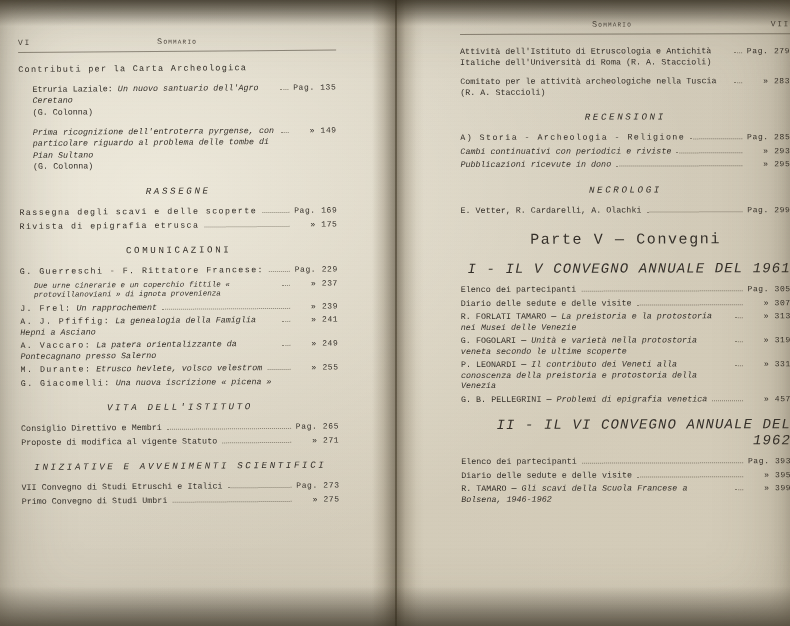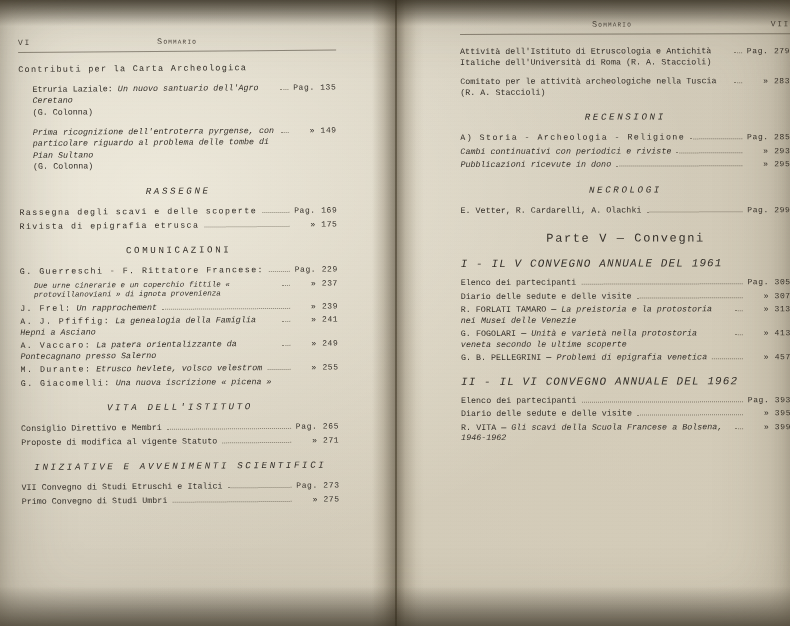--- a/index.html
+++ b/index.html
@@ -149,27 +149,27 @@
   .sechead {
     text-align: center;
     font-size: 9.2px;
     letter-spacing: 2.6px;
     margin: 14px 0 10px 0;
     font-style: italic;
   }
   .sechead.plain { font-style: normal; }
   .parthead {
     text-align: center;
-    font-size: 12px;
+    font-size: 15px;
     letter-spacing: 1.6px;
     margin: 16px 0 12px 0;
   }
   .subhead {
-    text-align: left;
-    font-size: 11px;
+    text-align: right;
+    font-size: 14px;
     font-style: italic;
     letter-spacing: 1.1px;
     margin: 12px 0 8px 0;
   }
   .blocktitle {
     font-size: 8.6px;
     letter-spacing: 1.2px;
     margin-bottom: 4px;
   }
   .gap-s { height: 6px; }
@@ -380,44 +380,49 @@
 
       <div class="entry wrap">
         <span class="txt"><span class="sc">R. FORLATI TAMARO —</span><span class="ital"> La preistoria e la protostoria nei Musei delle Venezie</span></span>
         <span class="dots"></span>
         <span class="pg"><span class="pgprefix">»</span> <span>313</span></span>
       </div>
 
       <div class="entry wrap">
         <span class="txt"><span class="sc">G. FOGOLARI —</span><span class="ital"> Unità e varietà nella protostoria veneta secondo le ultime scoperte</span></span>
         <span class="dots"></span>
-        <span class="pg"><span class="pgprefix">»</span> <span>413</span></span>
-      </div>
-
+        <span class="pg"><span class="pgprefix">»</span> <span>319</span></span>
+      </div>
+
+      <div class="entry wrap">
+        <span class="txt"><span class="sc">P. LEONARDI —</span><span class="ital"> Il contributo dei Veneti alla conoscenza della preistoria e protostoria della Venezia</span></span>
+        <span class="dots"></span>
+        <span class="pg"><span class="pgprefix">»</span> <span>331</span></span>
+      </div>
 
       <div class="entry wrap">
         <span class="txt"><span class="sc">G. B. PELLEGRINI —</span><span class="ital"> Problemi di epigrafia venetica</span></span>
         <span class="dots"></span>
         <span class="pg"><span class="pgprefix">»</span> <span>457</span></span>
       </div>
 
       <div class="subhead">II - IL VI CONVEGNO ANNUALE DEL 1962</div>
 
       <div class="entry">
         <span class="txt">Elenco dei partecipanti</span>
         <span class="dots"></span>
         <span class="pg"><span class="pgprefix">Pag.</span> <span>393</span></span>
       </div>
       <div class="entry">
         <span class="txt">Diario delle sedute e delle visite</span>
         <span class="dots"></span>
         <span class="pg"><span class="pgprefix">»</span> <span>395</span></span>
       </div>
       <div class="entry wrap">
-        <span class="txt"><span class="sc">R. VITA —</span><span class="ital"> Gli scavi della Scuola Francese a Bolsena, 1946-1962</span></span>
+        <span class="txt"><span class="sc">R. TAMARO —</span><span class="ital"> Gli scavi della Scuola Francese a Bolsena, 1946-1962</span></span>
         <span class="dots"></span>
         <span class="pg"><span class="pgprefix">»</span> <span>399</span></span>
       </div>
 
     </div>
   </div>
 
   <div class="gutter"></div>
   <div class="gutter-line"></div>
   <div class="noise"></div>

